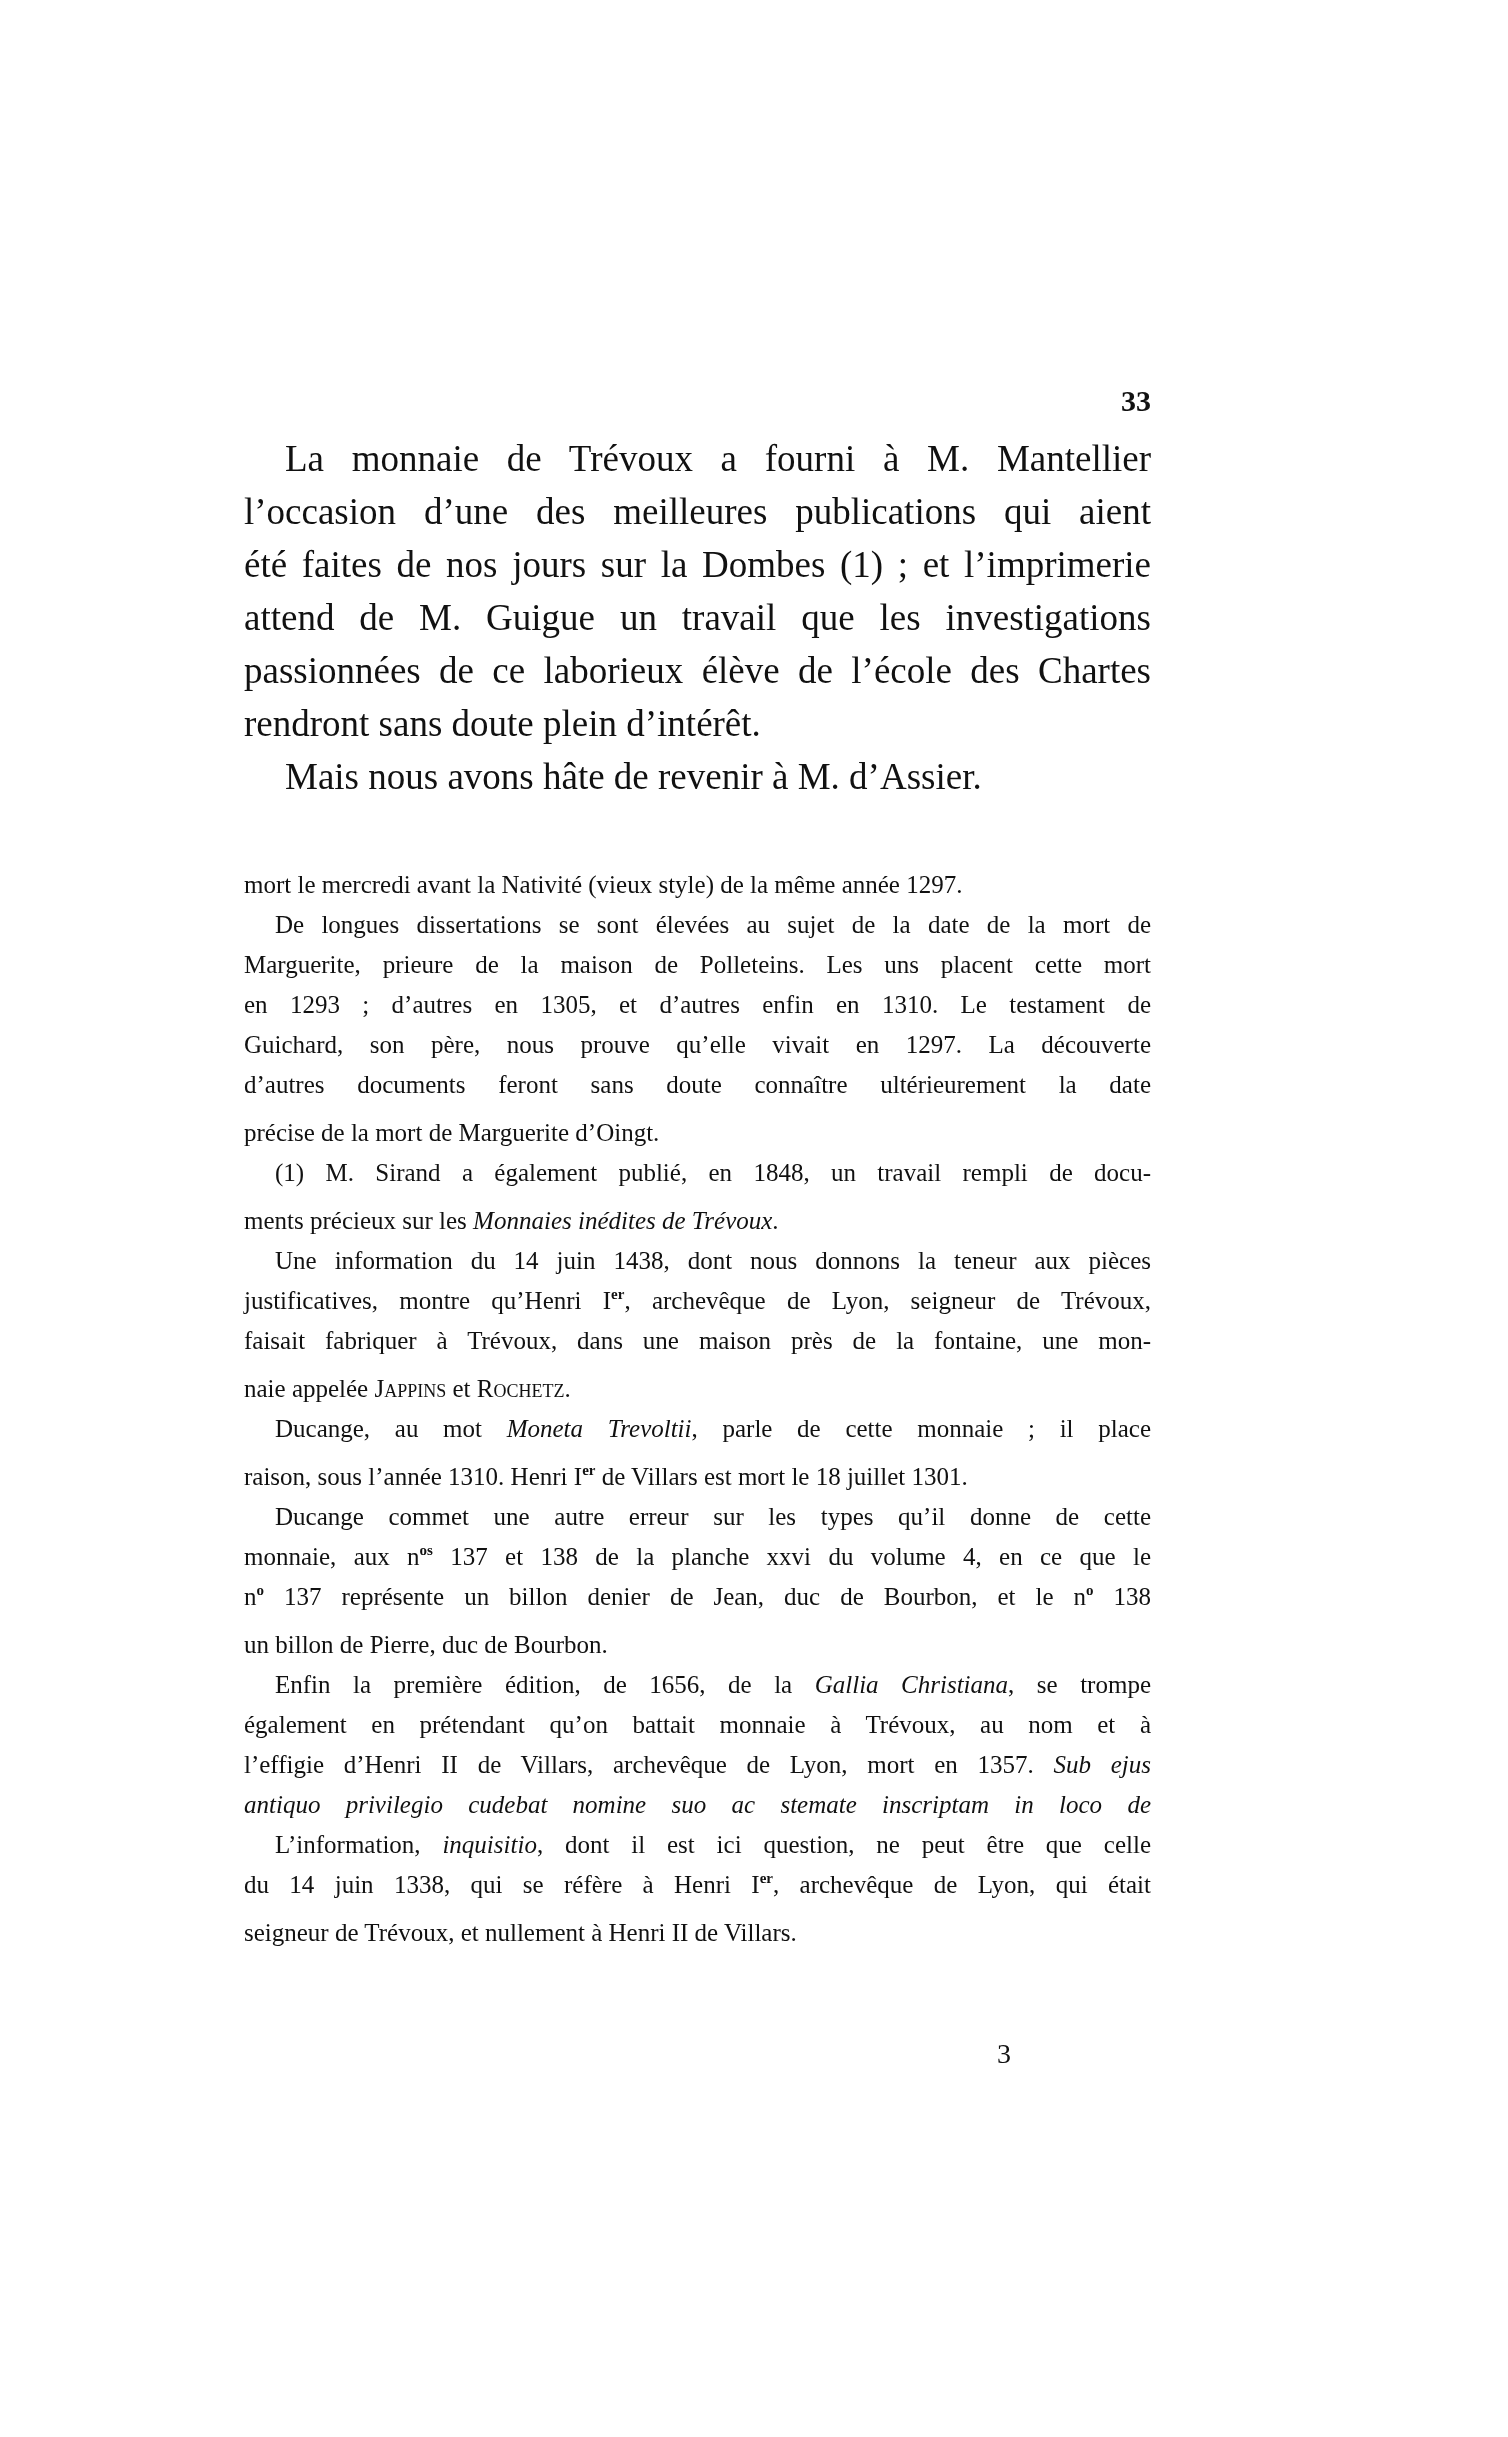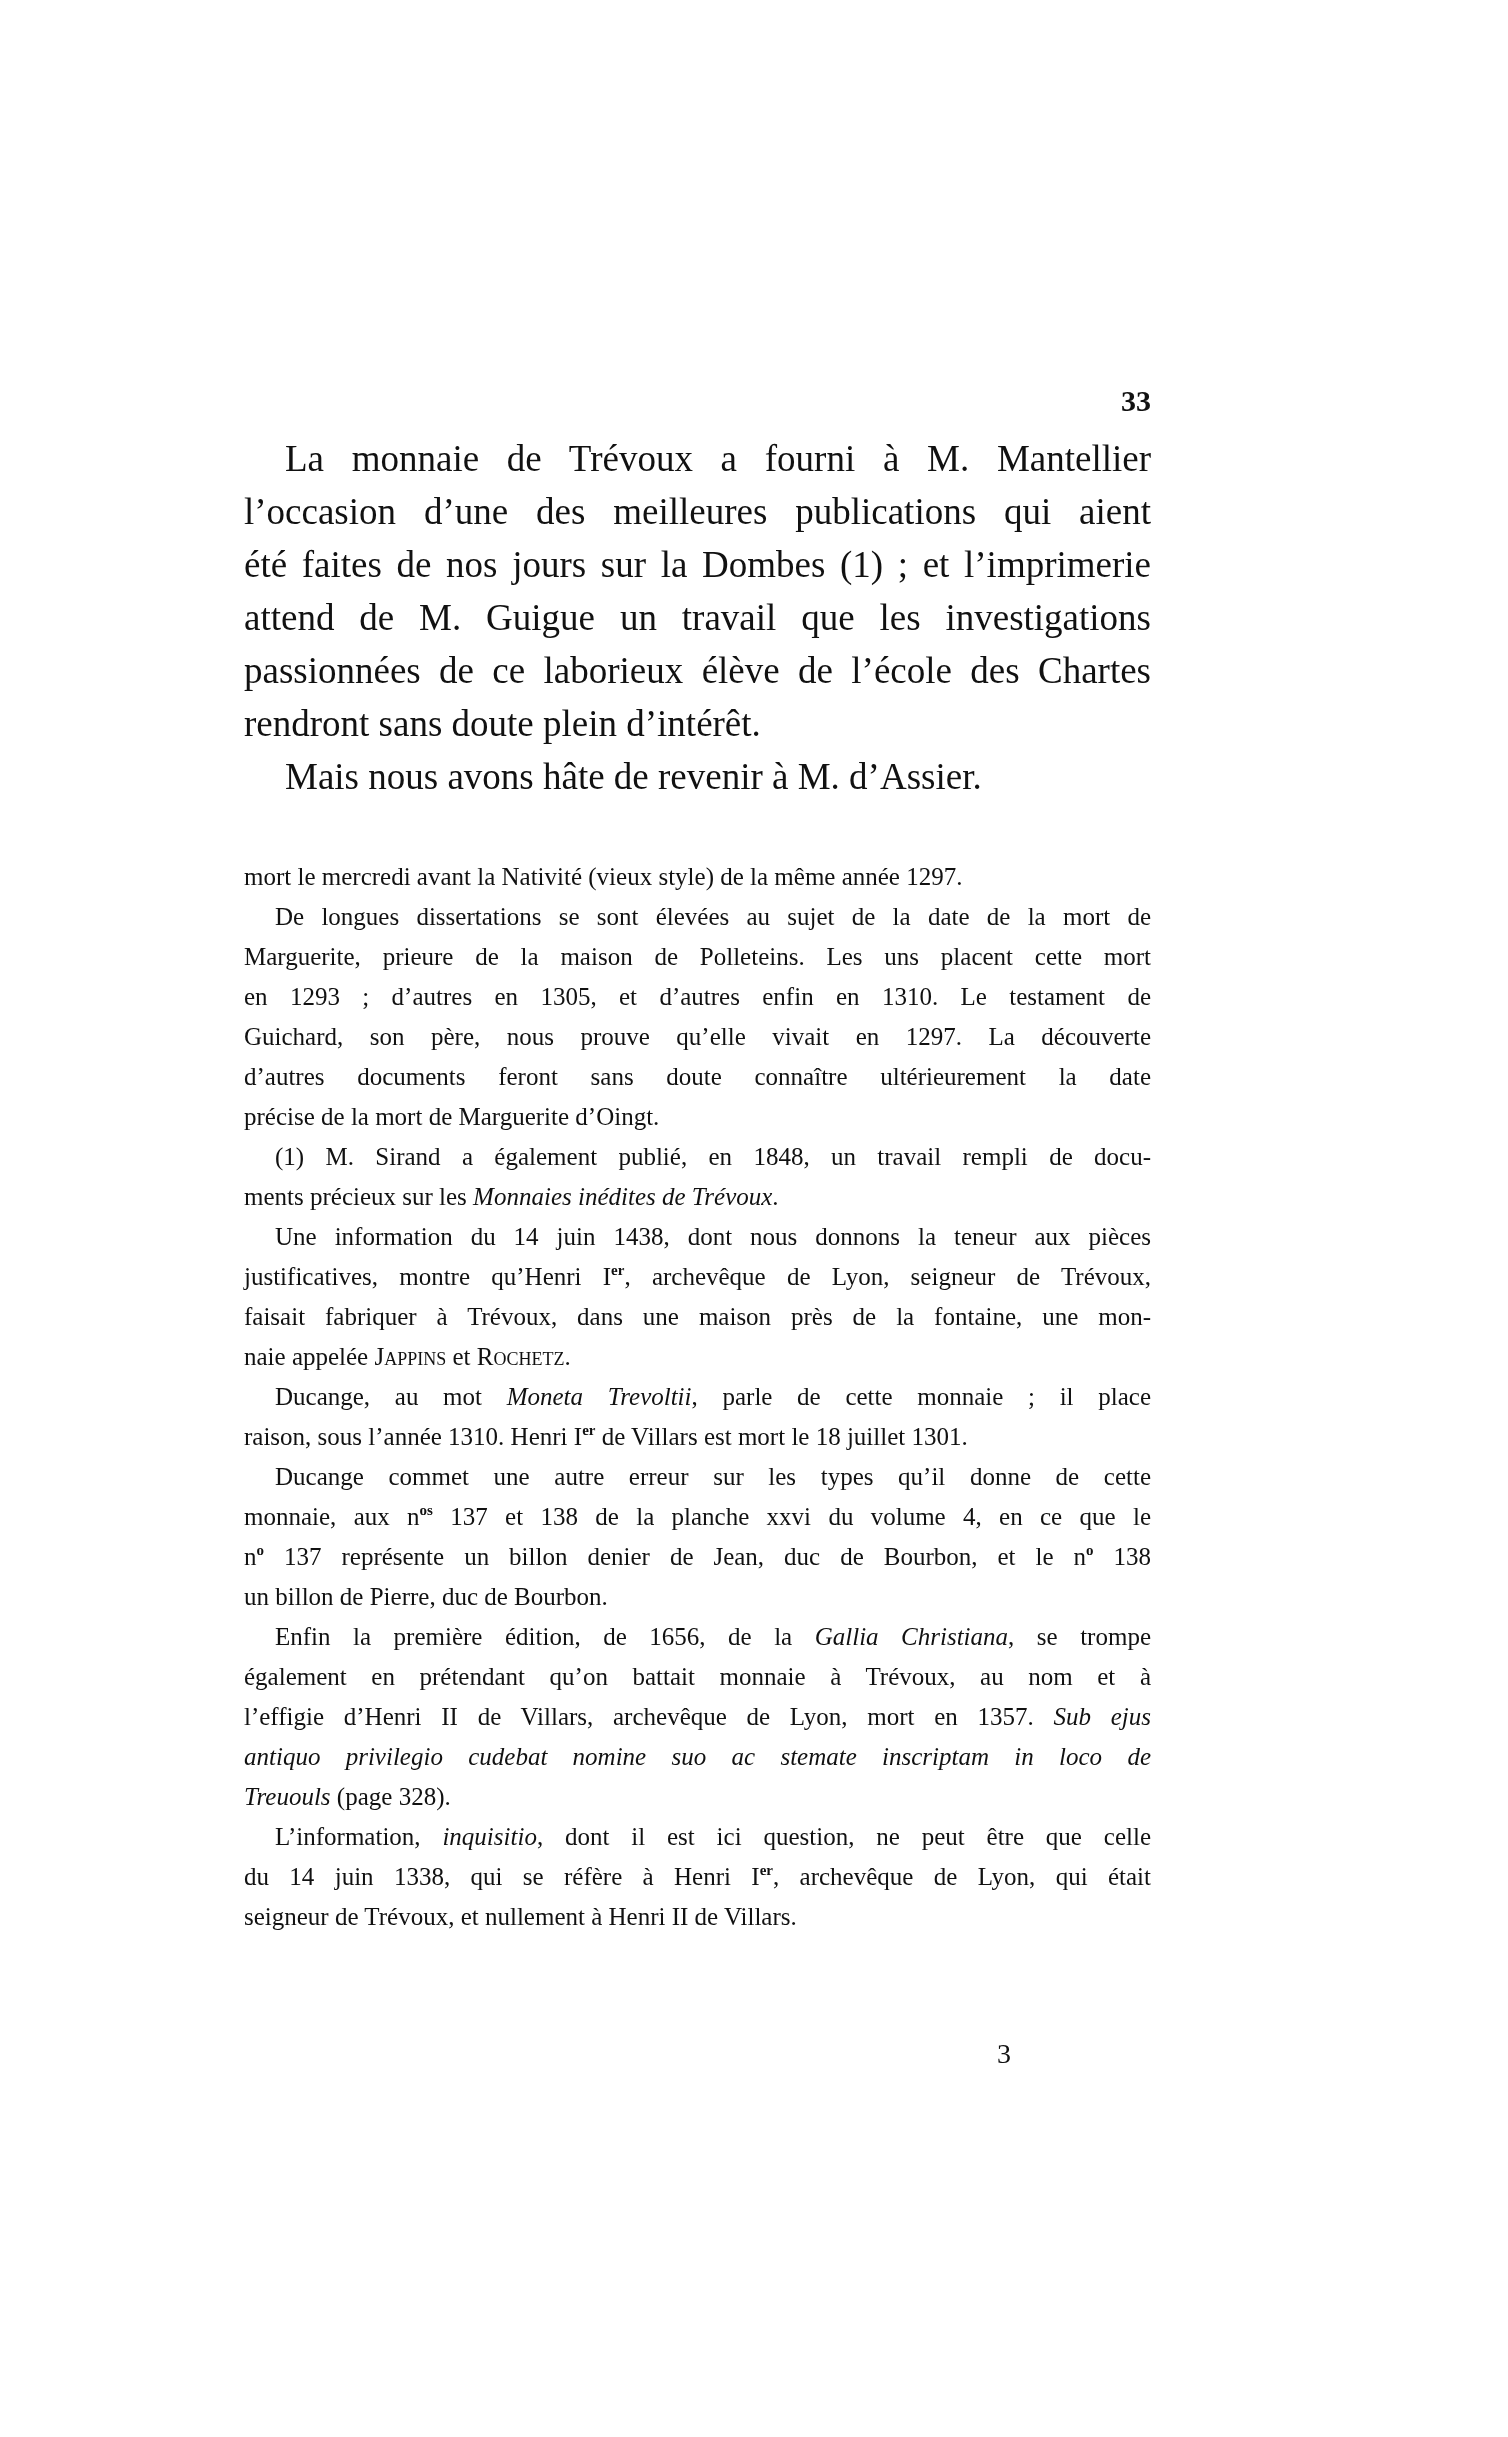--- a/index.html
+++ b/index.html
@@ -7,21 +7,21 @@
   .page { position: absolute; left: 0; top: 0; width: 1509px; height: 2438px; background: #ffffff; }
   .running-head { position: absolute; left: 244px; width: 907px; top: 382px; height: 38px; }
   .running-title { position: absolute; left: 221px; top: 0; font-size: 22.5px; letter-spacing: 1.7px; font-variant: small-caps; line-height: 38px; white-space: nowrap; }
   .folio { position: absolute; right: 0; top: 0; font-size: 30px; line-height: 38px; font-weight: bold; }
   .body-text { position: absolute; left: 244px; top: 432px; width: 907px; }
   .body-line { display: block; height: 53px; line-height: 53px; font-size: 37px; text-align: justify; text-align-last: justify; white-space: nowrap; overflow: visible; }
   .body-line.last { text-align-last: left; }
   .body-line.indent { padding-left: 41px; }
   .notes { position: absolute; left: 244px; top: 857px; width: 907px; }
   .note-line { display: block; height: 40px; line-height: 40px; font-size: 25px; text-align: justify; text-align-last: justify; white-space: nowrap; }
-  .note-line.last { text-align-last: left; }
+  .note-line.last { text-align-last: left; margin-top: 8px; }
   .note-line.indent { padding-left: 31px; }
   .it { font-style: italic; }
   .sc { font-variant: small-caps; }
   sup { font-size: 0.6em; line-height: 0; vertical-align: 0.65em; font-weight: bold; }
   .signature { position: absolute; left: 997px; top: 2035px; font-size: 28px; line-height: 37px; }
 </style>
 </head>
 <body>
 
 <div class="page">
@@ -73,21 +73,20 @@
         <span class="note-line indent">Ducange commet une autre erreur sur les types qu’il donne de cette</span>
         <span class="note-line">monnaie, aux n<sup>os</sup> 137 et 138 de la planche xxvi du volume 4, en ce que le</span>
         <span class="note-line">n<sup>o</sup> 137 représente un billon denier de Jean, duc de Bourbon, et le n<sup>o</sup> 138</span>
         <span class="note-line last">un billon de Pierre, duc de Bourbon.</span>
       </div>
       <div>
         <span class="note-line indent">Enfin la première édition, de 1656, de la <span class="it">Gallia Christiana</span>, se trompe</span>
         <span class="note-line">également en prétendant qu’on battait monnaie à Trévoux, au nom et à</span>
         <span class="note-line">l’effigie d’Henri II de Villars, archevêque de Lyon, mort en 1357. <span class="it">Sub ejus</span></span>
         <span class="note-line"><span class="it">antiquo privilegio cudebat nomine suo ac stemate inscriptam in loco de</span></span>
-        <span class="note-line last"><span class="it">Treuouls</span> (page 328).</span>
       </div>
       <div>
         <span class="note-line indent">L’information, <span class="it">inquisitio</span>, dont il est ici question, ne peut être que celle</span>
         <span class="note-line">du 14 juin 1338, qui se réfère à Henri I<sup>er</sup>, archevêque de Lyon, qui était</span>
         <span class="note-line last">seigneur de Trévoux, et nullement à Henri II de Villars.</span>
       </div>
     </div>
 
   <div class="signature">3</div>
 </div>

